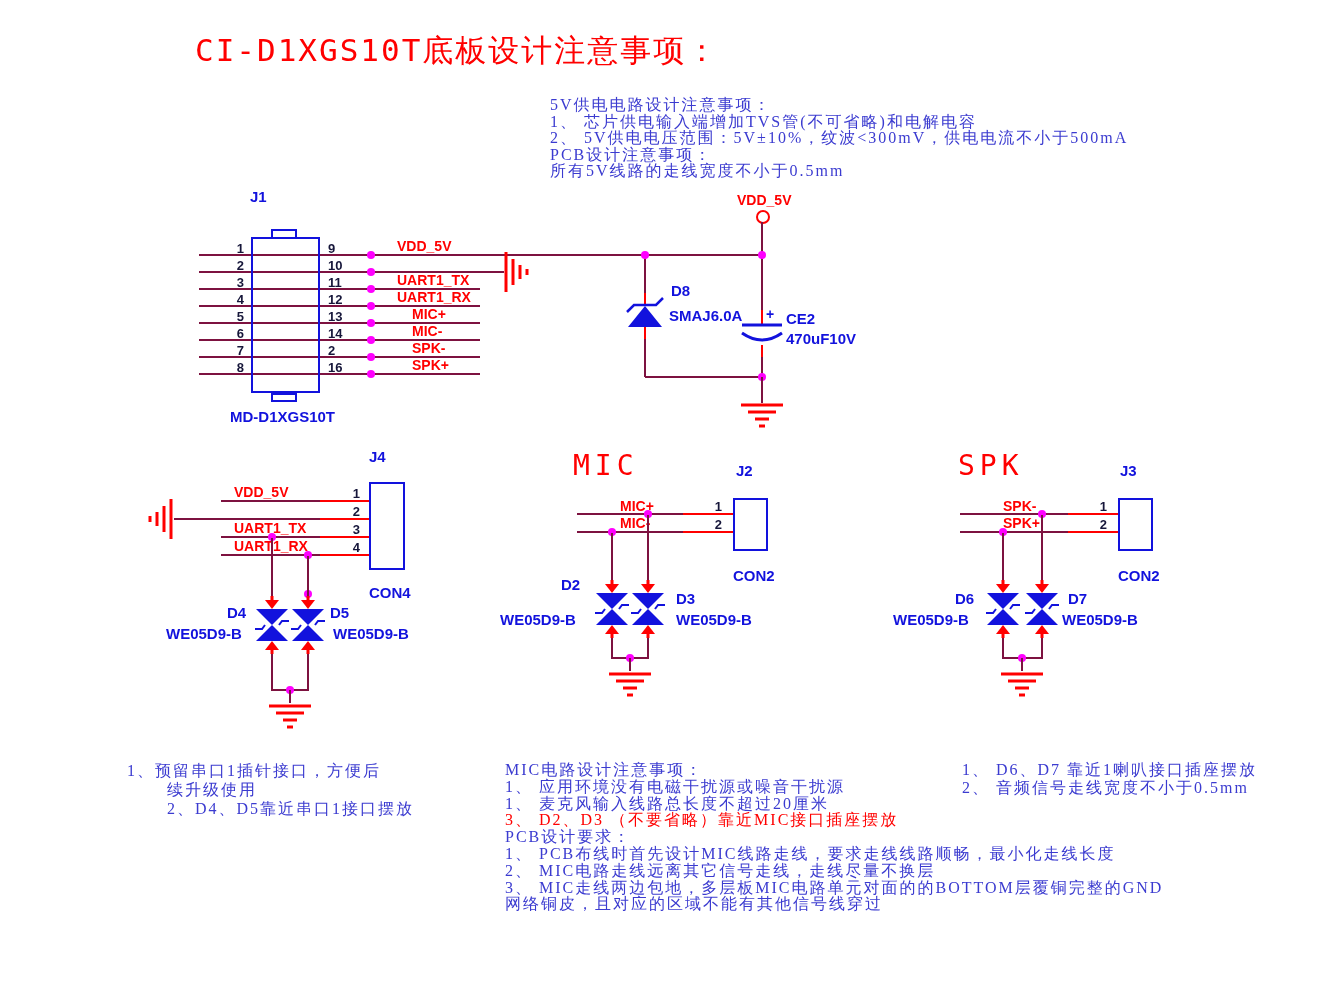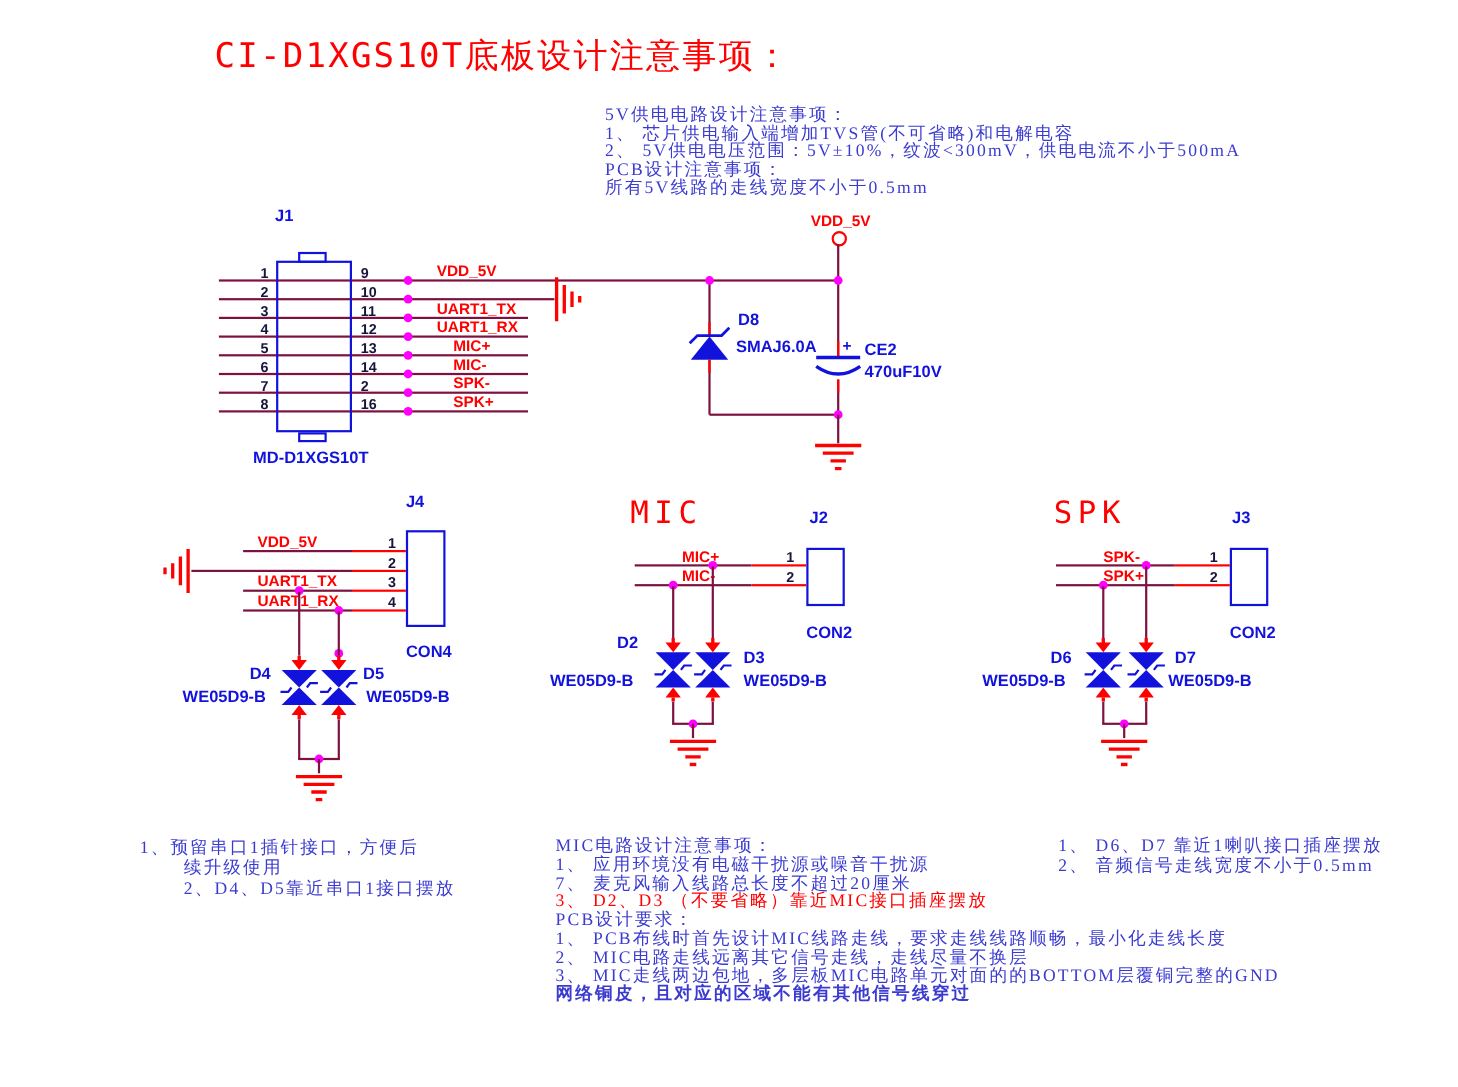--- a/index.html
+++ b/index.html
@@ -344,27 +344,27 @@
 
   <div class="note" style="left:127px;top:761px;line-height:19px;">
     <div style="height:19px;line-height:19px;">1、预留串口1插针接口，方便后</div>
     <div style="height:19px;line-height:19px;margin-left:40px;">续升级使用</div>
     <div style="height:19px;line-height:19px;margin-left:40px;">2、D4、D5靠近串口1接口摆放</div>
   </div>
 
   <div class="note" style="left:505px;top:762px;">
     <div style="height:16.8px;line-height:16.8px;">MIC电路设计注意事项：</div>
     <div style="height:16.8px;line-height:16.8px;">1、 应用环境没有电磁干扰源或噪音干扰源</div>
-    <div style="height:16.8px;line-height:16.8px;">7、 麦克风输入线路总长度不超过20厘米</div>
+    <div style="height:16.8px;line-height:16.8px;">1、 麦克风输入线路总长度不超过20厘米</div>
     <div class="red" style="height:16.8px;line-height:16.8px;">3、 D2、D3 （不要省略）靠近MIC接口插座摆放</div>
     <div style="height:16.8px;line-height:16.8px;">PCB设计要求：</div>
     <div style="height:16.8px;line-height:16.8px;">1、 PCB布线时首先设计MIC线路走线，要求走线线路顺畅，最小化走线长度</div>
     <div style="height:16.8px;line-height:16.8px;">2、 MIC电路走线远离其它信号走线，走线尽量不换层</div>
     <div style="height:16.8px;line-height:16.8px;">3、 MIC走线两边包地，多层板MIC电路单元对面的的BOTTOM层覆铜完整的GND</div>
-    <div style="height:16.8px;line-height:16.8px;font-weight:bold;">网络铜皮，且对应的区域不能有其他信号线穿过</div>
+    <div style="height:16.8px;line-height:16.8px;">网络铜皮，且对应的区域不能有其他信号线穿过</div>
   </div>
 
   <div class="note" style="left:962px;top:761px;">
     <div style="height:17.5px;line-height:17.5px;">1、 D6、D7 靠近1喇叭接口插座摆放</div>
     <div style="height:17.5px;line-height:17.5px;">2、 音频信号走线宽度不小于0.5mm</div>
   </div>
 
 </div>
 
 </body></html>

